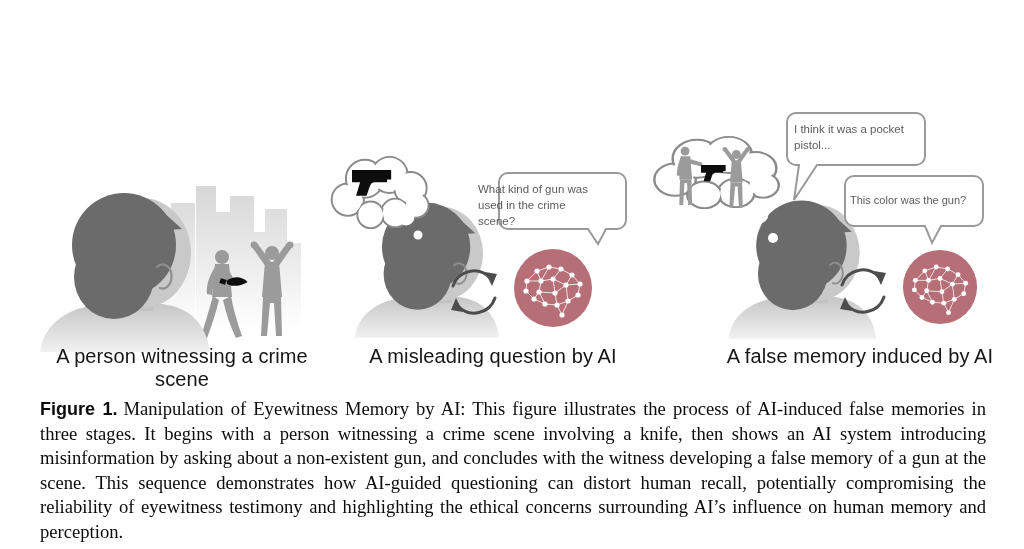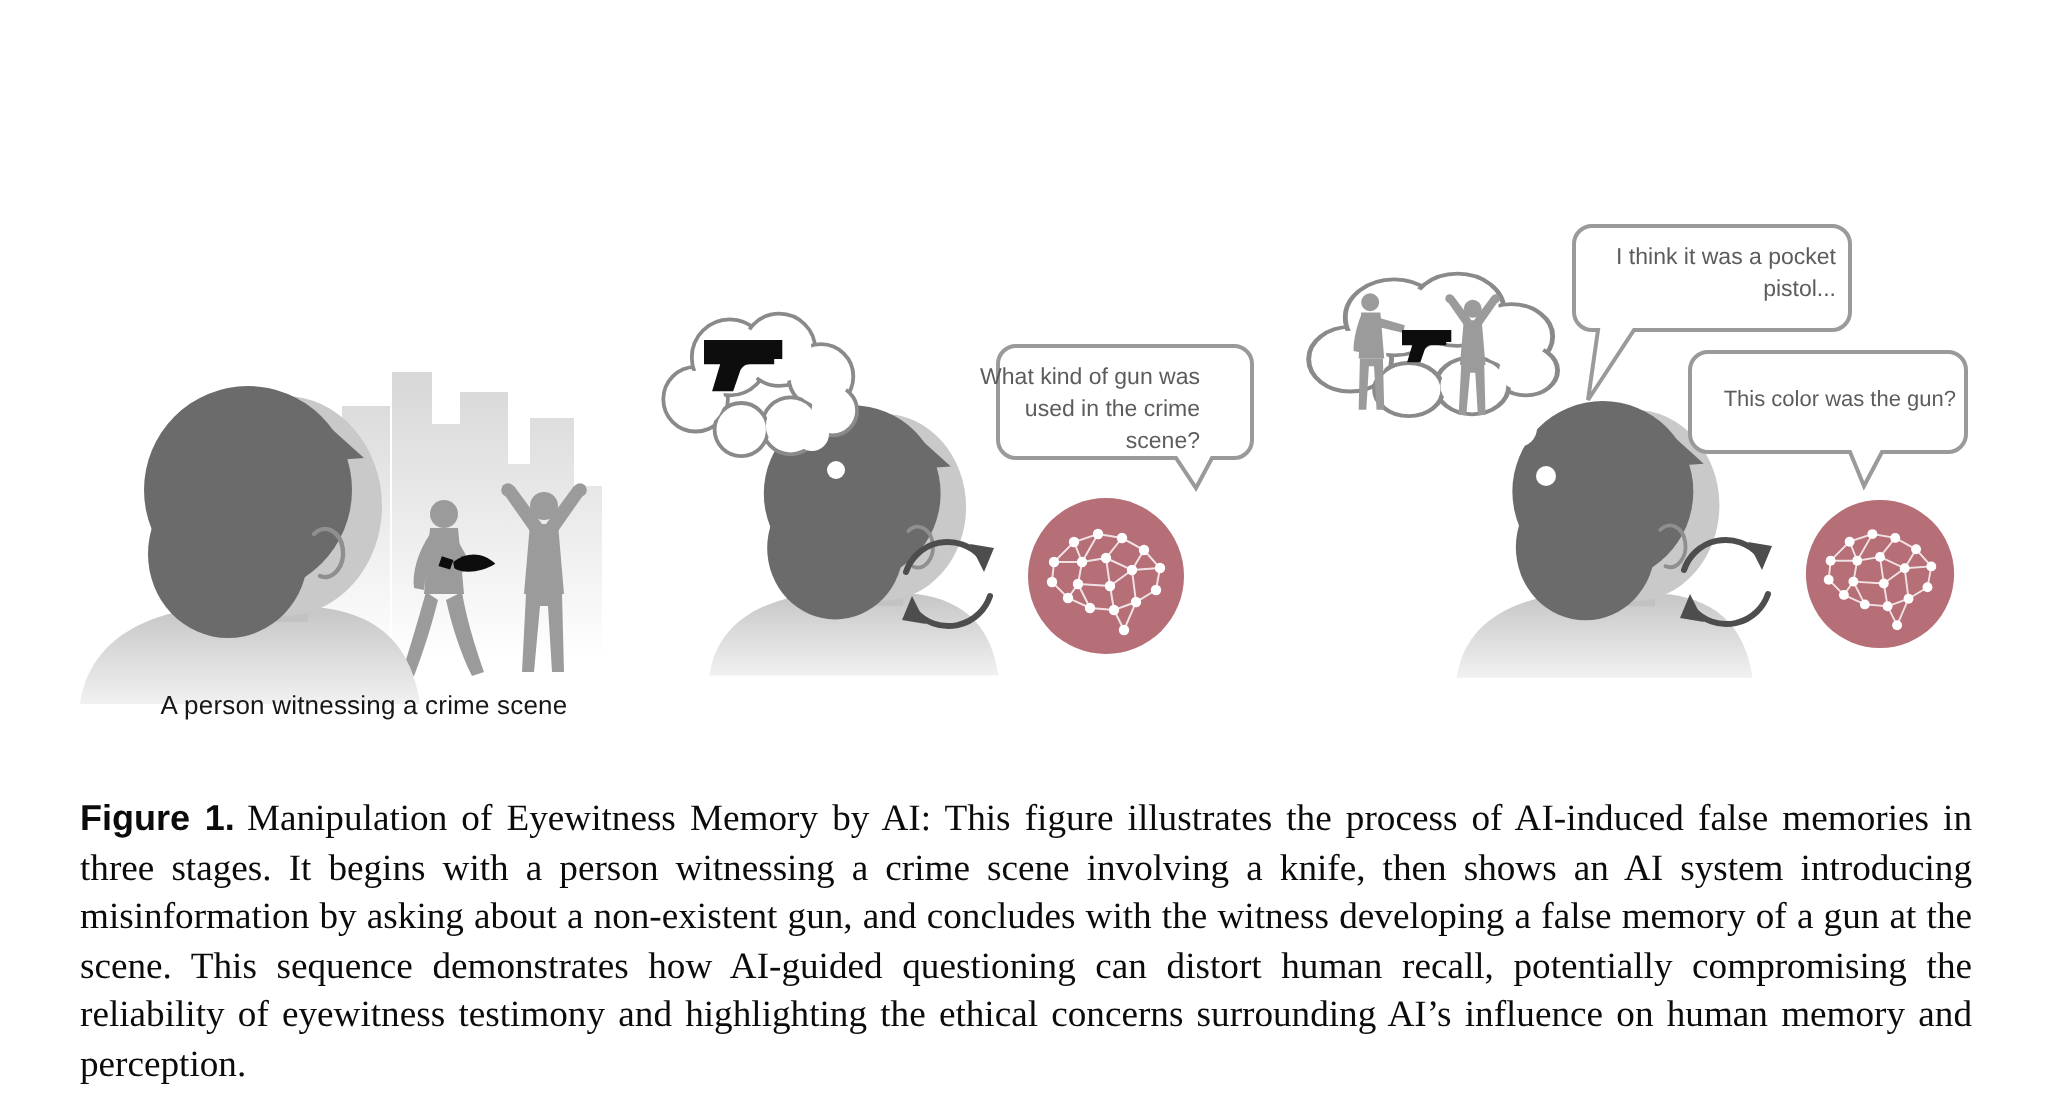--- a/index.html
+++ b/index.html
@@ -1,26 +1,26 @@
 <!DOCTYPE html>
 <html><head>
 <meta charset="utf-8">
 <style>
   html,body{margin:0;padding:0;background:#ffffff;}
   .page{position:relative;width:1024px;height:549px;background:#ffffff;overflow:hidden;
         font-family:"Liberation Sans",sans-serif;}
   .art{position:absolute;left:0;top:0;width:1024px;height:395px;}
   .art svg{position:absolute;left:0;top:0;}
-  .bubble-text{position:absolute;text-align:right;color:#5c5c5c;font-size:11.5px;
+  .bubble-text{position:absolute;text-align:left;color:#5c5c5c;font-size:11.5px;
                line-height:1.4;font-family:"Liberation Sans",sans-serif;}
   .b2{left:478px;top:181px;width:122px;}
   .b3a{left:794px;top:121px;width:124px;}
   .b3b{left:850px;top:193px;width:128px;font-size:11px;}
   .panel-label{position:absolute;top:345px;width:280px;text-align:center;color:#161616;
-               font-size:13px;letter-spacing:.1px;}
+               font-size:20px;letter-spacing:.1px;}
   .l1{left:42px;}
   .l2{left:353px;}
   .l3{left:720px;}
   .caption{position:absolute;left:40px;top:397px;width:946px;margin:0;
            font-family:"Liberation Serif",serif;font-size:18.6px;line-height:24.6px;
            color:#0b0b0b;text-align:justify;}
   .cap-label{font-family:"Liberation Sans",sans-serif;font-weight:700;font-size:18px;
              margin-right:6px;}
 </style>
 </head>
@@ -173,16 +173,18 @@
         <path d="M 796,113 h 120 a 9,9 0 0 1 9,9 v 34 a 9,9 0 0 1 -9,9 h -99 l -23,35 l 5,-35 h -3 a 9,9 0 0 1 -9,-9 v -34 a 9,9 0 0 1 9,-9 z" fill="#ffffff" stroke="#9a9a9a" stroke-width="2"></path>
         <path d="M 854,176 h 120 a 9,9 0 0 1 9,9 v 32 a 9,9 0 0 1 -9,9 h -33 l -9,17 l -7,-17 h -71 a 9,9 0 0 1 -9,-9 v -32 a 9,9 0 0 1 9,-9 z" fill="#ffffff" stroke="#9a9a9a" stroke-width="2"></path>
       </g>
     </svg>
 
     <div class="bubble-text b2">What kind of gun was used in the crime scene?</div>
     <div class="bubble-text b3a">I think it was a pocket pistol...</div>
     <div class="bubble-text b3b">This color was the gun?</div>
 
     <div class="panel-label l1">A person witnessing a crime scene</div>
+    <div class="panel-label l2">A misleading question by AI</div>
+    <div class="panel-label l3">A false memory induced by AI</div>
   </div>
 
   <p class="caption"><b class="cap-label">Figure 1.</b><span>Manipulation of Eyewitness Memory by AI: This figure illustrates the process of AI-induced false memories in three stages. It begins with a person witnessing a crime scene involving a knife, then shows an AI system introducing misinformation by asking about a non-existent gun, and concludes with the witness developing a false memory of a gun at the scene. This sequence demonstrates how AI-guided questioning can distort human recall, potentially compromising the reliability of eyewitness testimony and highlighting the ethical concerns surrounding AI’s influence on human memory and perception.</span></p>
 </div>
 
 </body></html>

